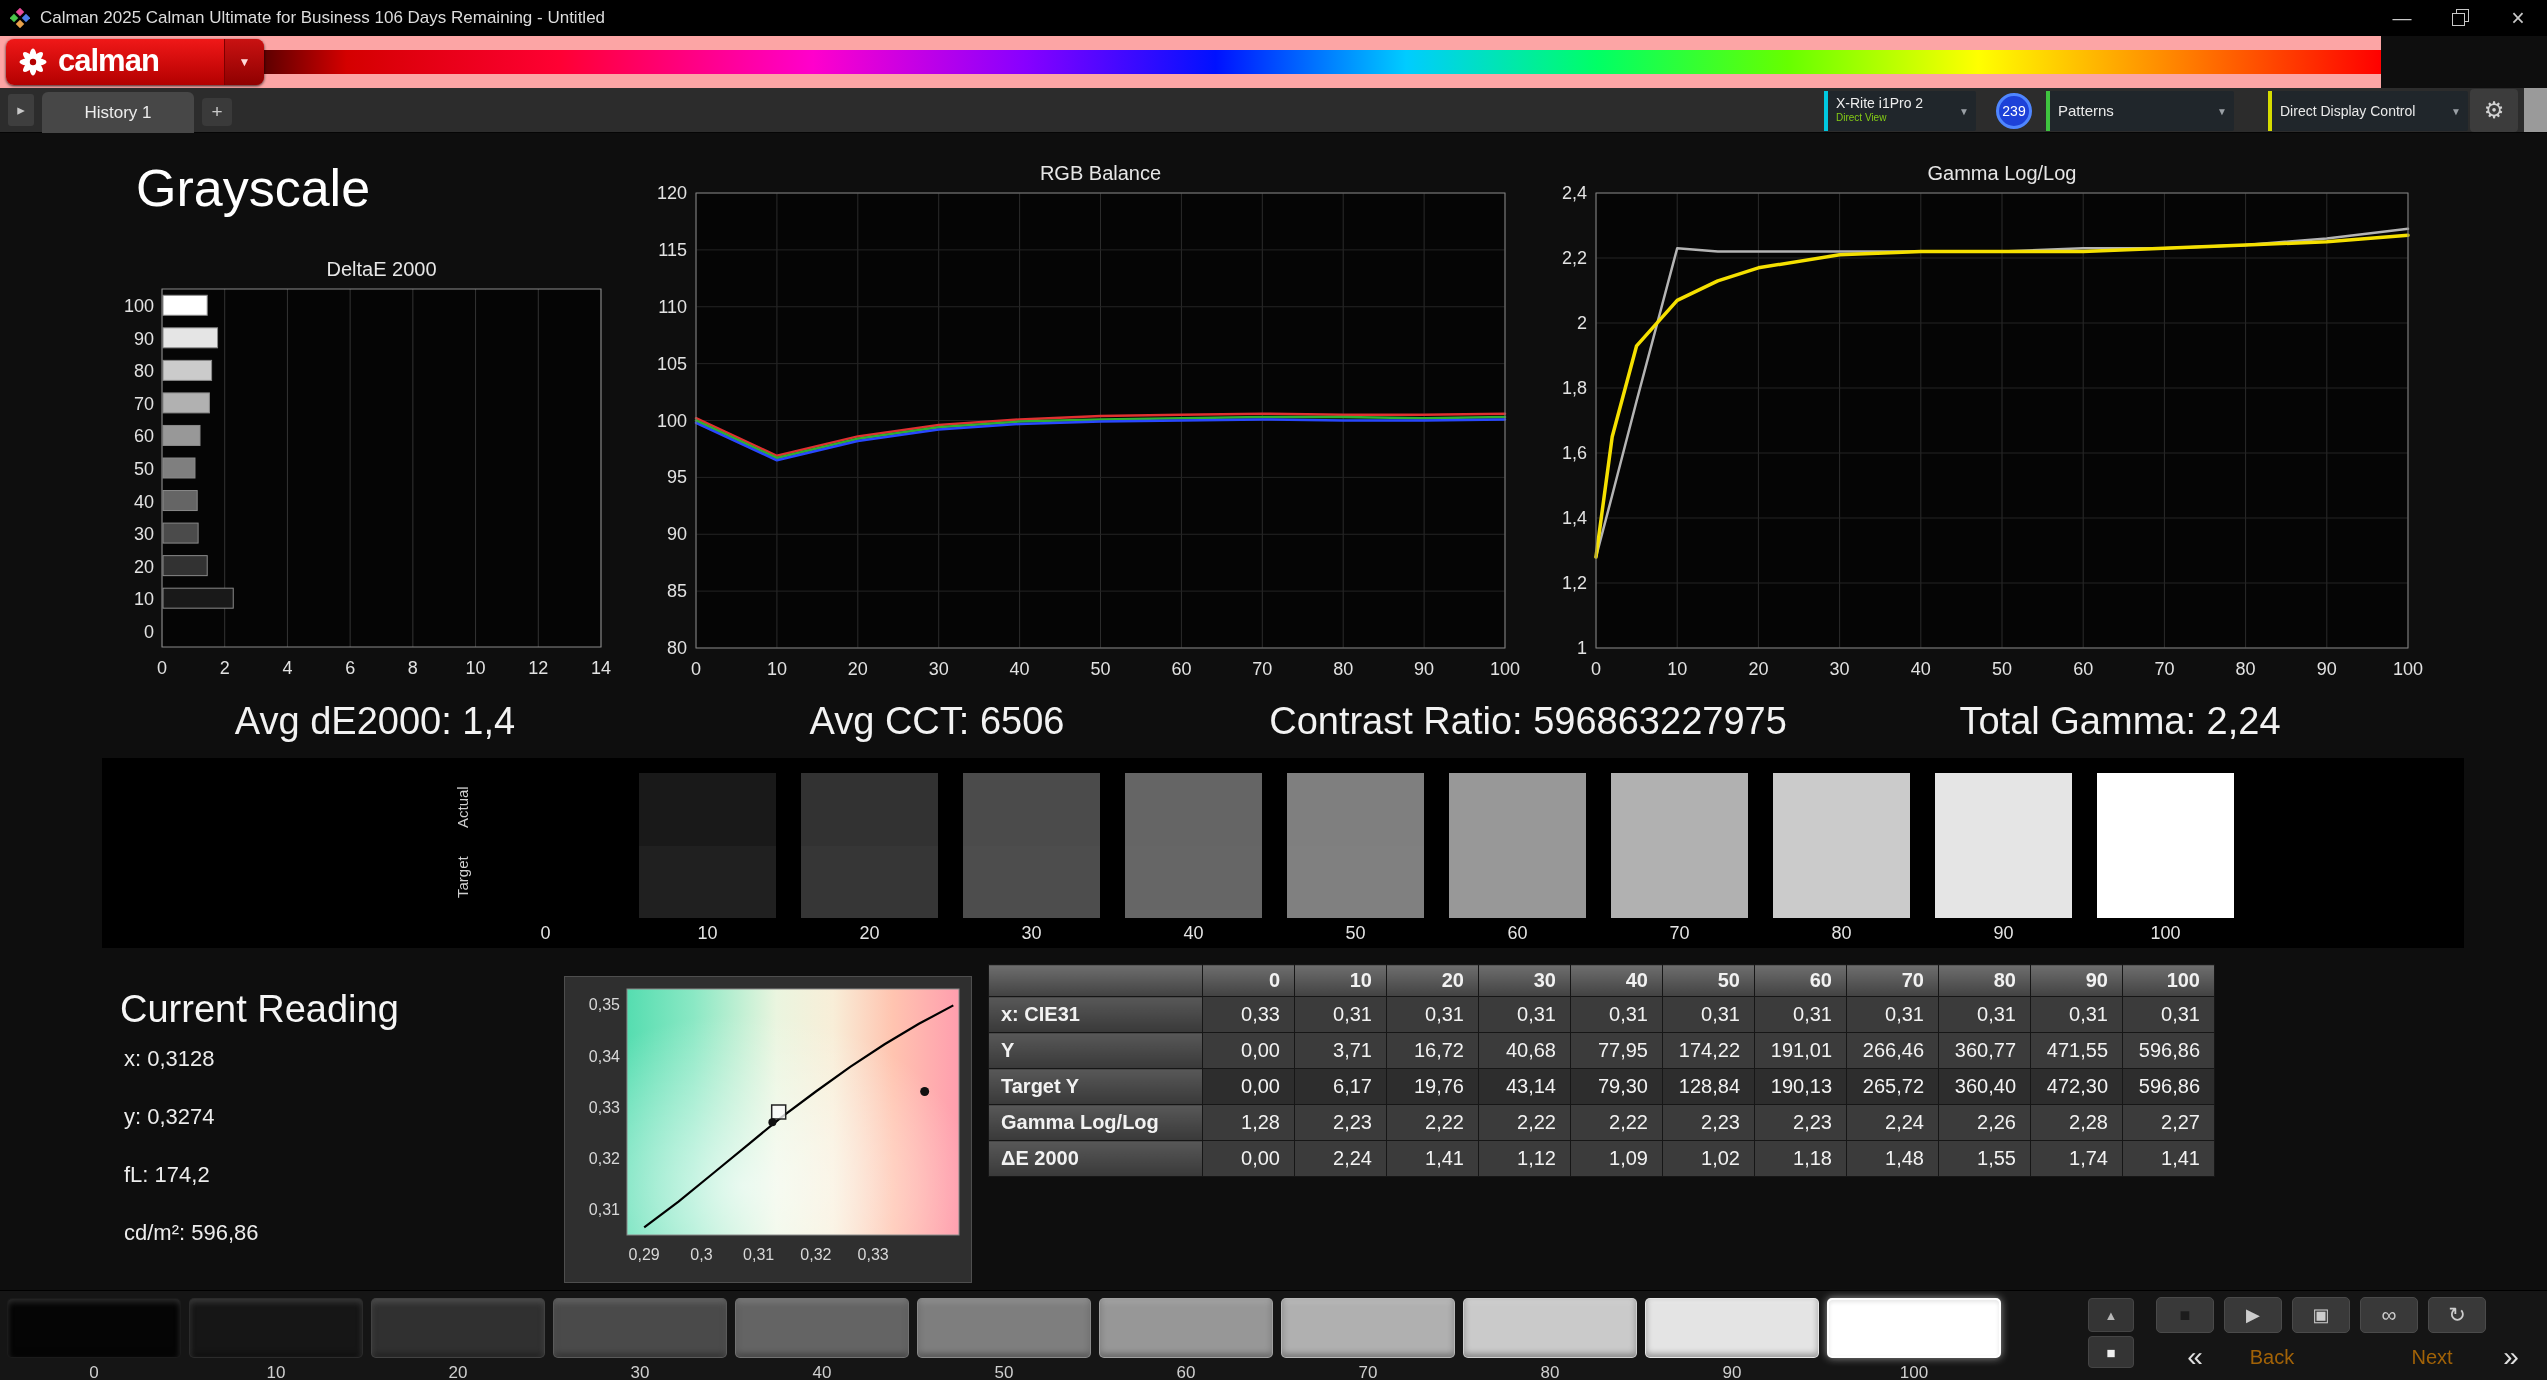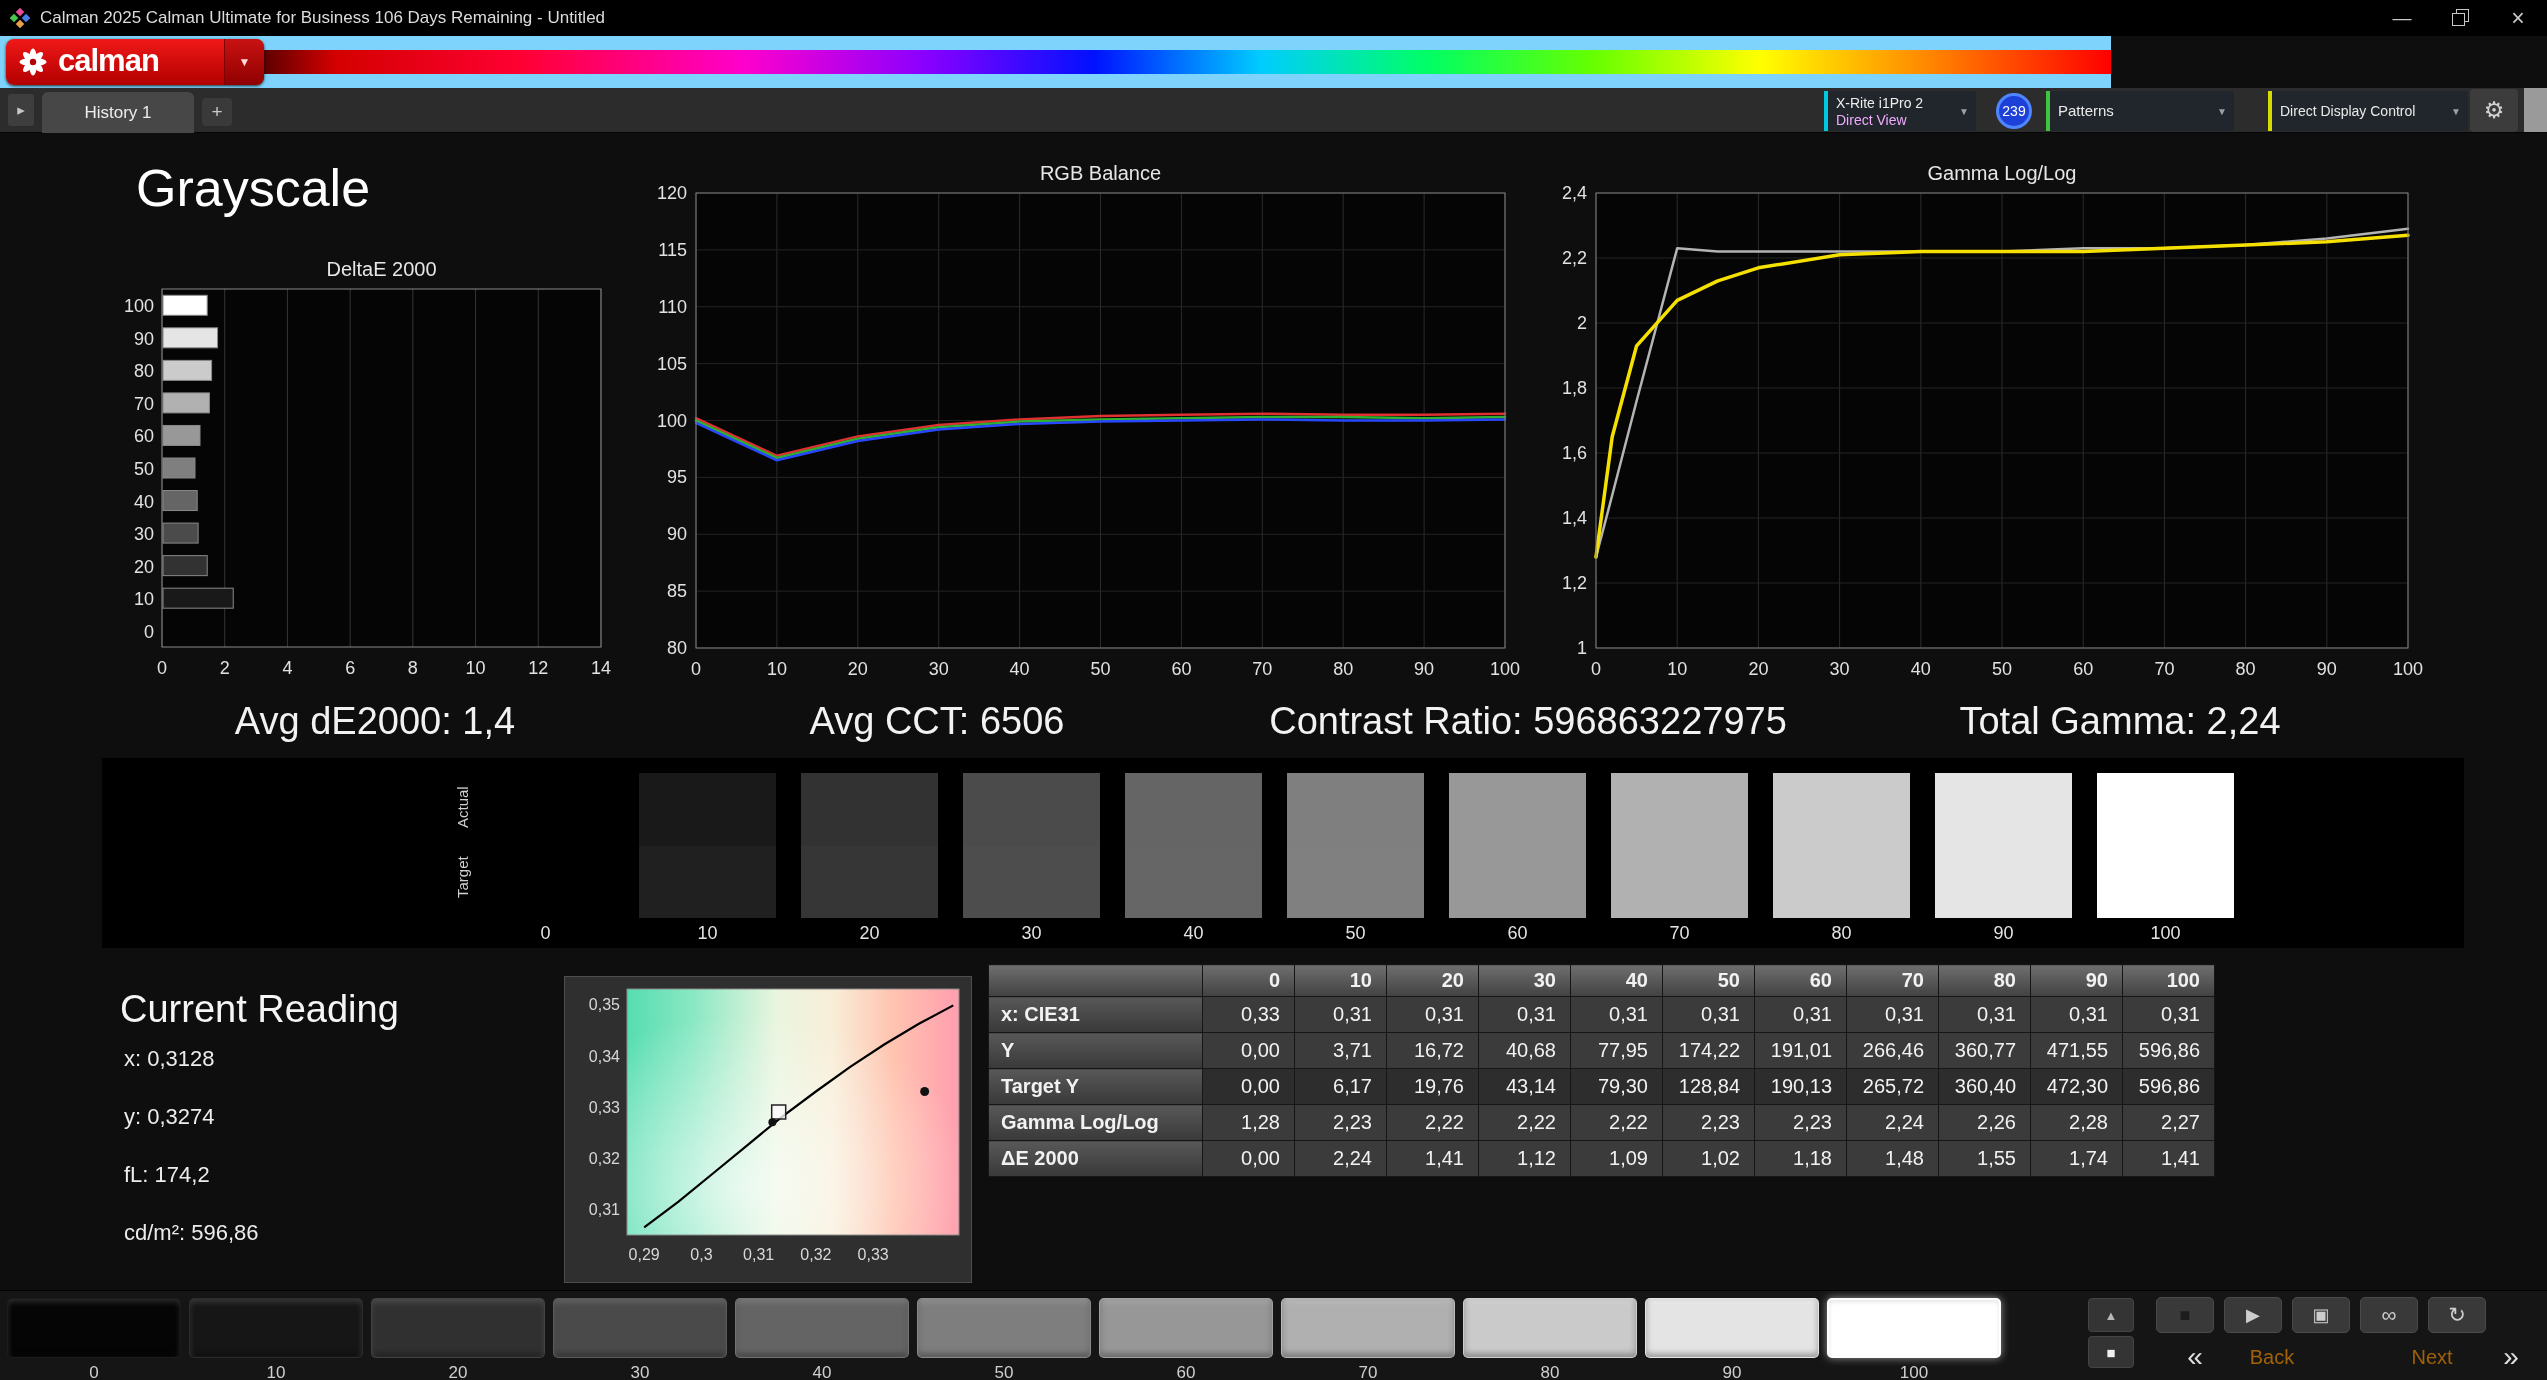--- a/index.html
+++ b/index.html
@@ -12,41 +12,41 @@
   .app-icon { position:absolute; left:10px; top:8px; }
   .titlebar-title { position:absolute; left:40px; top:0; height:36px; line-height:36px; color:#dcdcdc; font-size:17px; white-space:nowrap; }
   .winbtns { position:absolute; right:0; top:0; height:36px; display:flex; }
   .winbtn { width:58px; height:36px; display:flex; align-items:center; justify-content:center; color:#c8c8c8; font-size:19px; }
   .restore-glyph { position:relative; width:14px; height:14px; }
   .restore-glyph::before { content:""; position:absolute; left:3px; top:-2px; width:11px; height:11px; border:1.5px solid #c8c8c8; }
   .restore-glyph::after { content:""; position:absolute; left:-1px; top:2px; width:11px; height:11px; border:1.5px solid #c8c8c8; background:#000; }
   .close-glyph { font-size:23px; }
 
   
-  .brandbar { position:absolute; left:0; top:36px; width:2111px; height:52px; background:#7dd3fc; }
+  .brandbar { position:absolute; left:0; top:36px; width:2381px; height:52px; background:#fca5a5; }
   .rainbow { position:absolute; left:262px; right:0; top:14px; height:24px;
     background:linear-gradient(90deg,#5a0000 0%,#d40000 4%,#ff0033 14%,#ff00cc 26%,#8800ff 36%,#0011ff 45%,#00ccff 54%,#00ff66 63%,#66ff00 72%,#ffff00 81%,#ff8800 90%,#ff0000 100%); }
   .logo-pill { position:absolute; left:6px; top:3px; width:258px; height:46px; border-radius:8px;
     background:linear-gradient(180deg,#f01818,#b30000); box-shadow:0 1px 3px rgba(0,0,0,.8); }
   .logo-flower { position:absolute; left:10px; top:6px; }
   .logo-text { position:absolute; left:52px; top:0; height:46px; line-height:44px; color:#fff; font-size:31px; font-weight:bold; letter-spacing:-1px; }
   .logo-arrow-seg { position:absolute; right:0; top:0; width:40px; height:46px; border-radius:0 8px 8px 0;
     background:linear-gradient(180deg,#c91212,#8f0000); border-left:1px solid #7d0000; display:flex; align-items:center; justify-content:center; color:#ffdada; font-size:12px; }
 
   
   .tabbar { position:absolute; left:0; top:88px; width:2547px; height:45px; background:#2c2c2c; border-bottom:1px solid #050505; }
   .panel-toggle { position:absolute; left:8px; top:6px; width:26px; height:32px; background:#3e3e3e; border-radius:3px; color:#c9c9c9; font-size:15px; display:flex; align-items:center; justify-content:center; }
   .tab { position:absolute; left:42px; top:4px; width:152px; height:41px; background:#474747; border-radius:6px 6px 0 0; color:#ededed; font-size:17px; display:flex; align-items:center; justify-content:center; }
   .addtab { position:absolute; left:202px; top:10px; width:30px; height:28px; background:#3a3a3a; border-radius:4px; color:#c9c9c9; font-size:19px; display:flex; align-items:center; justify-content:center; }
   .dropdown { position:absolute; top:3px; height:40px; background:#20262b; border-radius:2px; }
   .dd-accent { position:absolute; left:0; top:0; bottom:0; width:4px; }
   .dd-arrow { position:absolute; right:7px; top:50%; transform:translateY(-50%); color:#9aa0a6; font-size:10px; }
   #meter-dd { left:1824px; width:152px; }
   #meter-dd .dd-line1 { position:absolute; left:12px; top:4px; font-size:14px; color:#eee; white-space:nowrap; }
-  #meter-dd .dd-line2 { position:absolute; left:12px; top:21px; font-size:14px; color:#f0abfc; white-space:nowrap; }
+  #meter-dd .dd-line2 { position:absolute; left:12px; top:21px; font-size:10px; color:#84cc16; white-space:nowrap; }
   .badge { position:absolute; left:1996px; top:5px; width:36px; height:36px; border-radius:50%; background:#1d41d8; border:3px solid #4f86ff; color:#fff; font-size:14px; display:flex; align-items:center; justify-content:center; }
   #patterns-dd { left:2046px; width:188px; }
   #patterns-dd .dd-label, #ddc-dd .dd-label { position:absolute; left:12px; top:0; height:40px; line-height:40px; font-size:15px; color:#eaeaea; white-space:nowrap; }
   #ddc-dd { left:2252px; width:200px;margin-left:16px; }
   #ddc-dd .dd-label { font-size:14px; }
   .gearbtn { position:absolute; left:2470px; top:1px; width:48px; height:43px; background:#3c3c3c; border-radius:4px; color:#d2d2d2; font-size:23px; display:flex; align-items:center; justify-content:center; }
   .edge-strip { position:absolute; left:2524px; top:0; width:23px; height:44px; background:#9a9a9a; }
 
   
   .page-heading { position:absolute; left:136px; top:158px; font-size:52px; color:#fff; }

